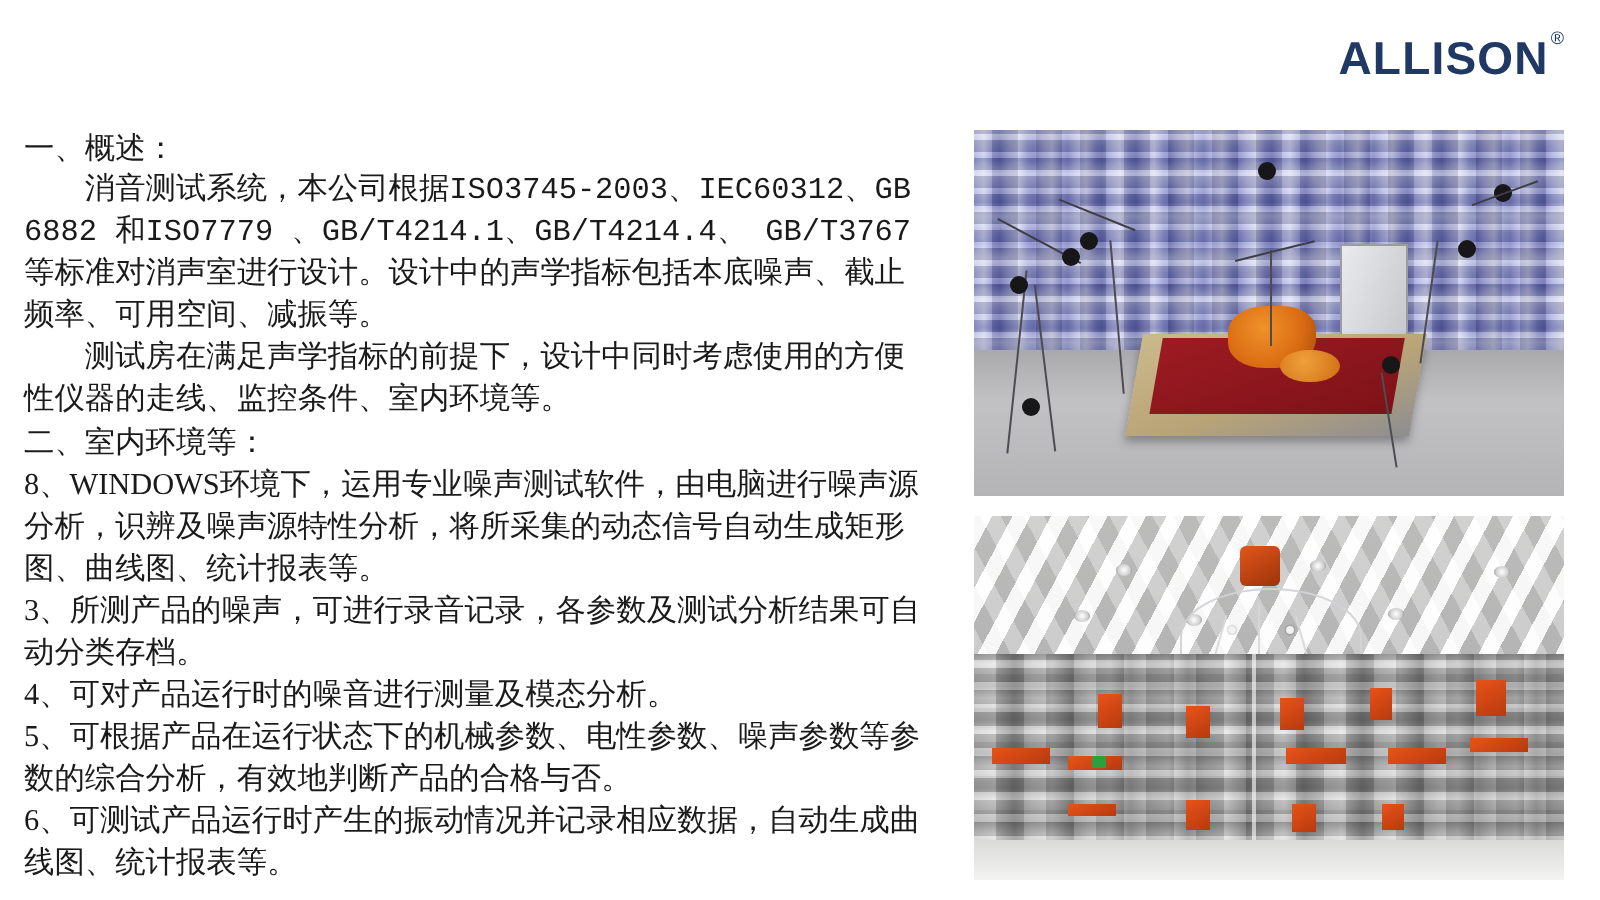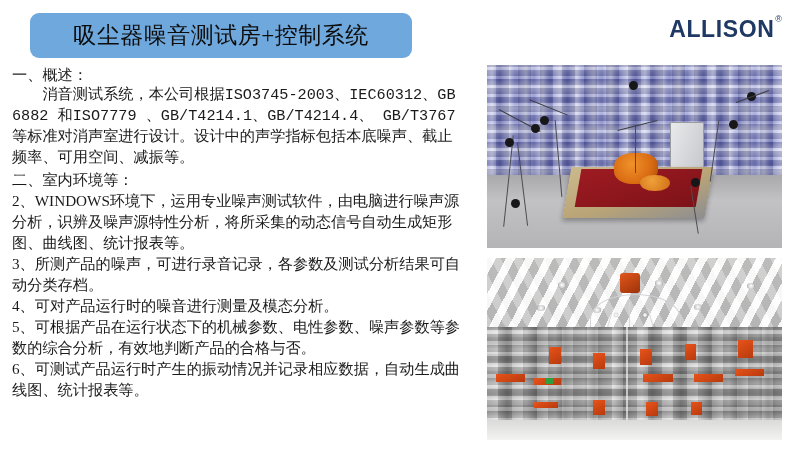--- a/index.html
+++ b/index.html
@@ -324,42 +324,40 @@
     width: 7px;
     height: 6px;
     background: #2f9e3f;
   }
 </style>
 </head>
 <body>
 
 <div id="header">
 
-  <div id="title-banner">
-    <span id="title-text">吸尘器噪音测试房+控制系统</span>
-  </div>
 
   <div id="logo">
     <span id="logo-latin">ALLISON</span>
     <span id="logo-reg">®</span>
   </div>
 
 </div>
 
 <div id="body-text">
 
   <p class="para">一、概述：</p>
 
   <p class="para indent">消音测试系统，本公司根据ISO3745-2003、IEC60312、GB6882 和ISO7779 、GB/T4214.1、GB/T4214.4、 GB/T3767等标准对消声室进行设计。设计中的声学指标包括本底噪声、截止频率、可用空间、减振等。</p>
 
+  <p class="para indent">测试房在满足声学指标的前提下，设计中同时考虑使用的方便性仪器的走线、监控条件、室内环境等。</p>
 
   <p class="para">二、室内环境等：</p>
 
 
-  <p class="para">2、WINDOWS环境下，运用专业噪声测试软件，由电脑进行噪声源分析，识辨及噪声源特性分析，将所采集的动态信号自动生成矩形图、曲线图、统计报表等。</p>
+  <p class="para">8、WINDOWS环境下，运用专业噪声测试软件，由电脑进行噪声源分析，识辨及噪声源特性分析，将所采集的动态信号自动生成矩形图、曲线图、统计报表等。</p>
 
   <p class="para">3、所测产品的噪声，可进行录音记录，各参数及测试分析结果可自动分类存档。</p>
 
   <p class="para">4、可对产品运行时的噪音进行测量及模态分析。</p>
 
   <p class="para">5、可根据产品在运行状态下的机械参数、电性参数、噪声参数等参数的综合分析，有效地判断产品的合格与否。</p>
 
   <p class="para">6、可测试产品运行时产生的振动情况并记录相应数据，自动生成曲线图、统计报表等。</p>
 
 </div>

